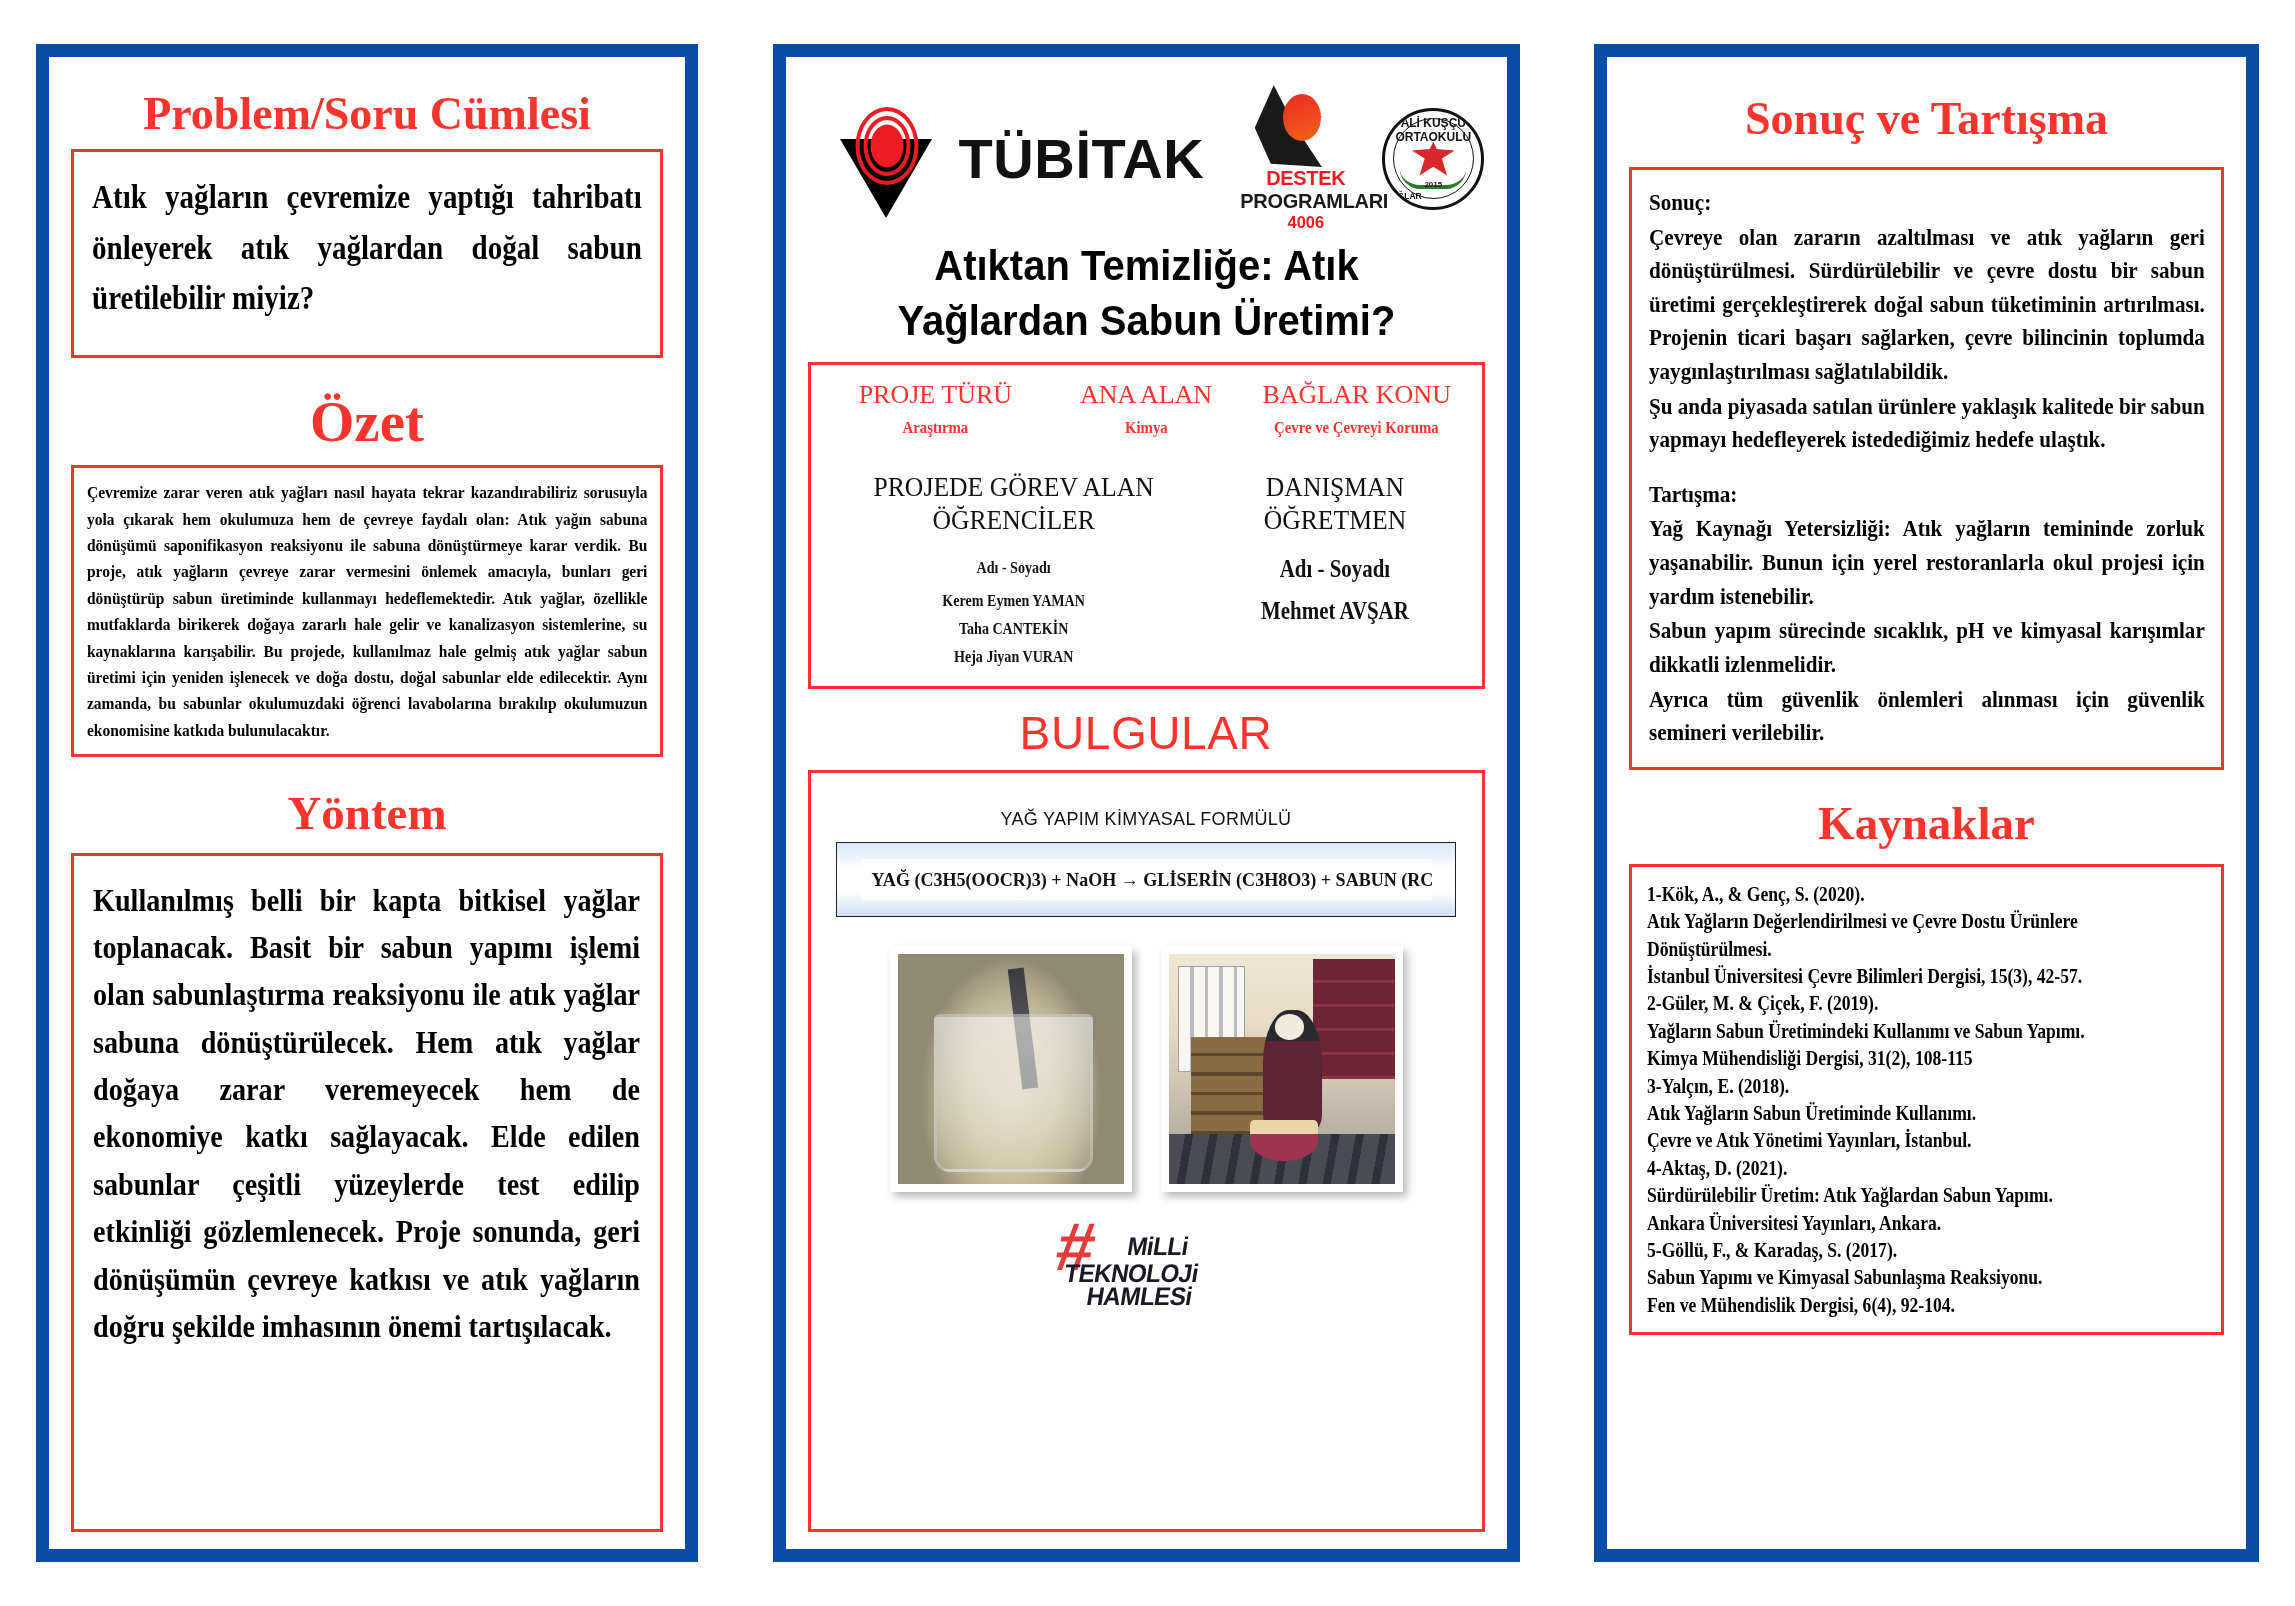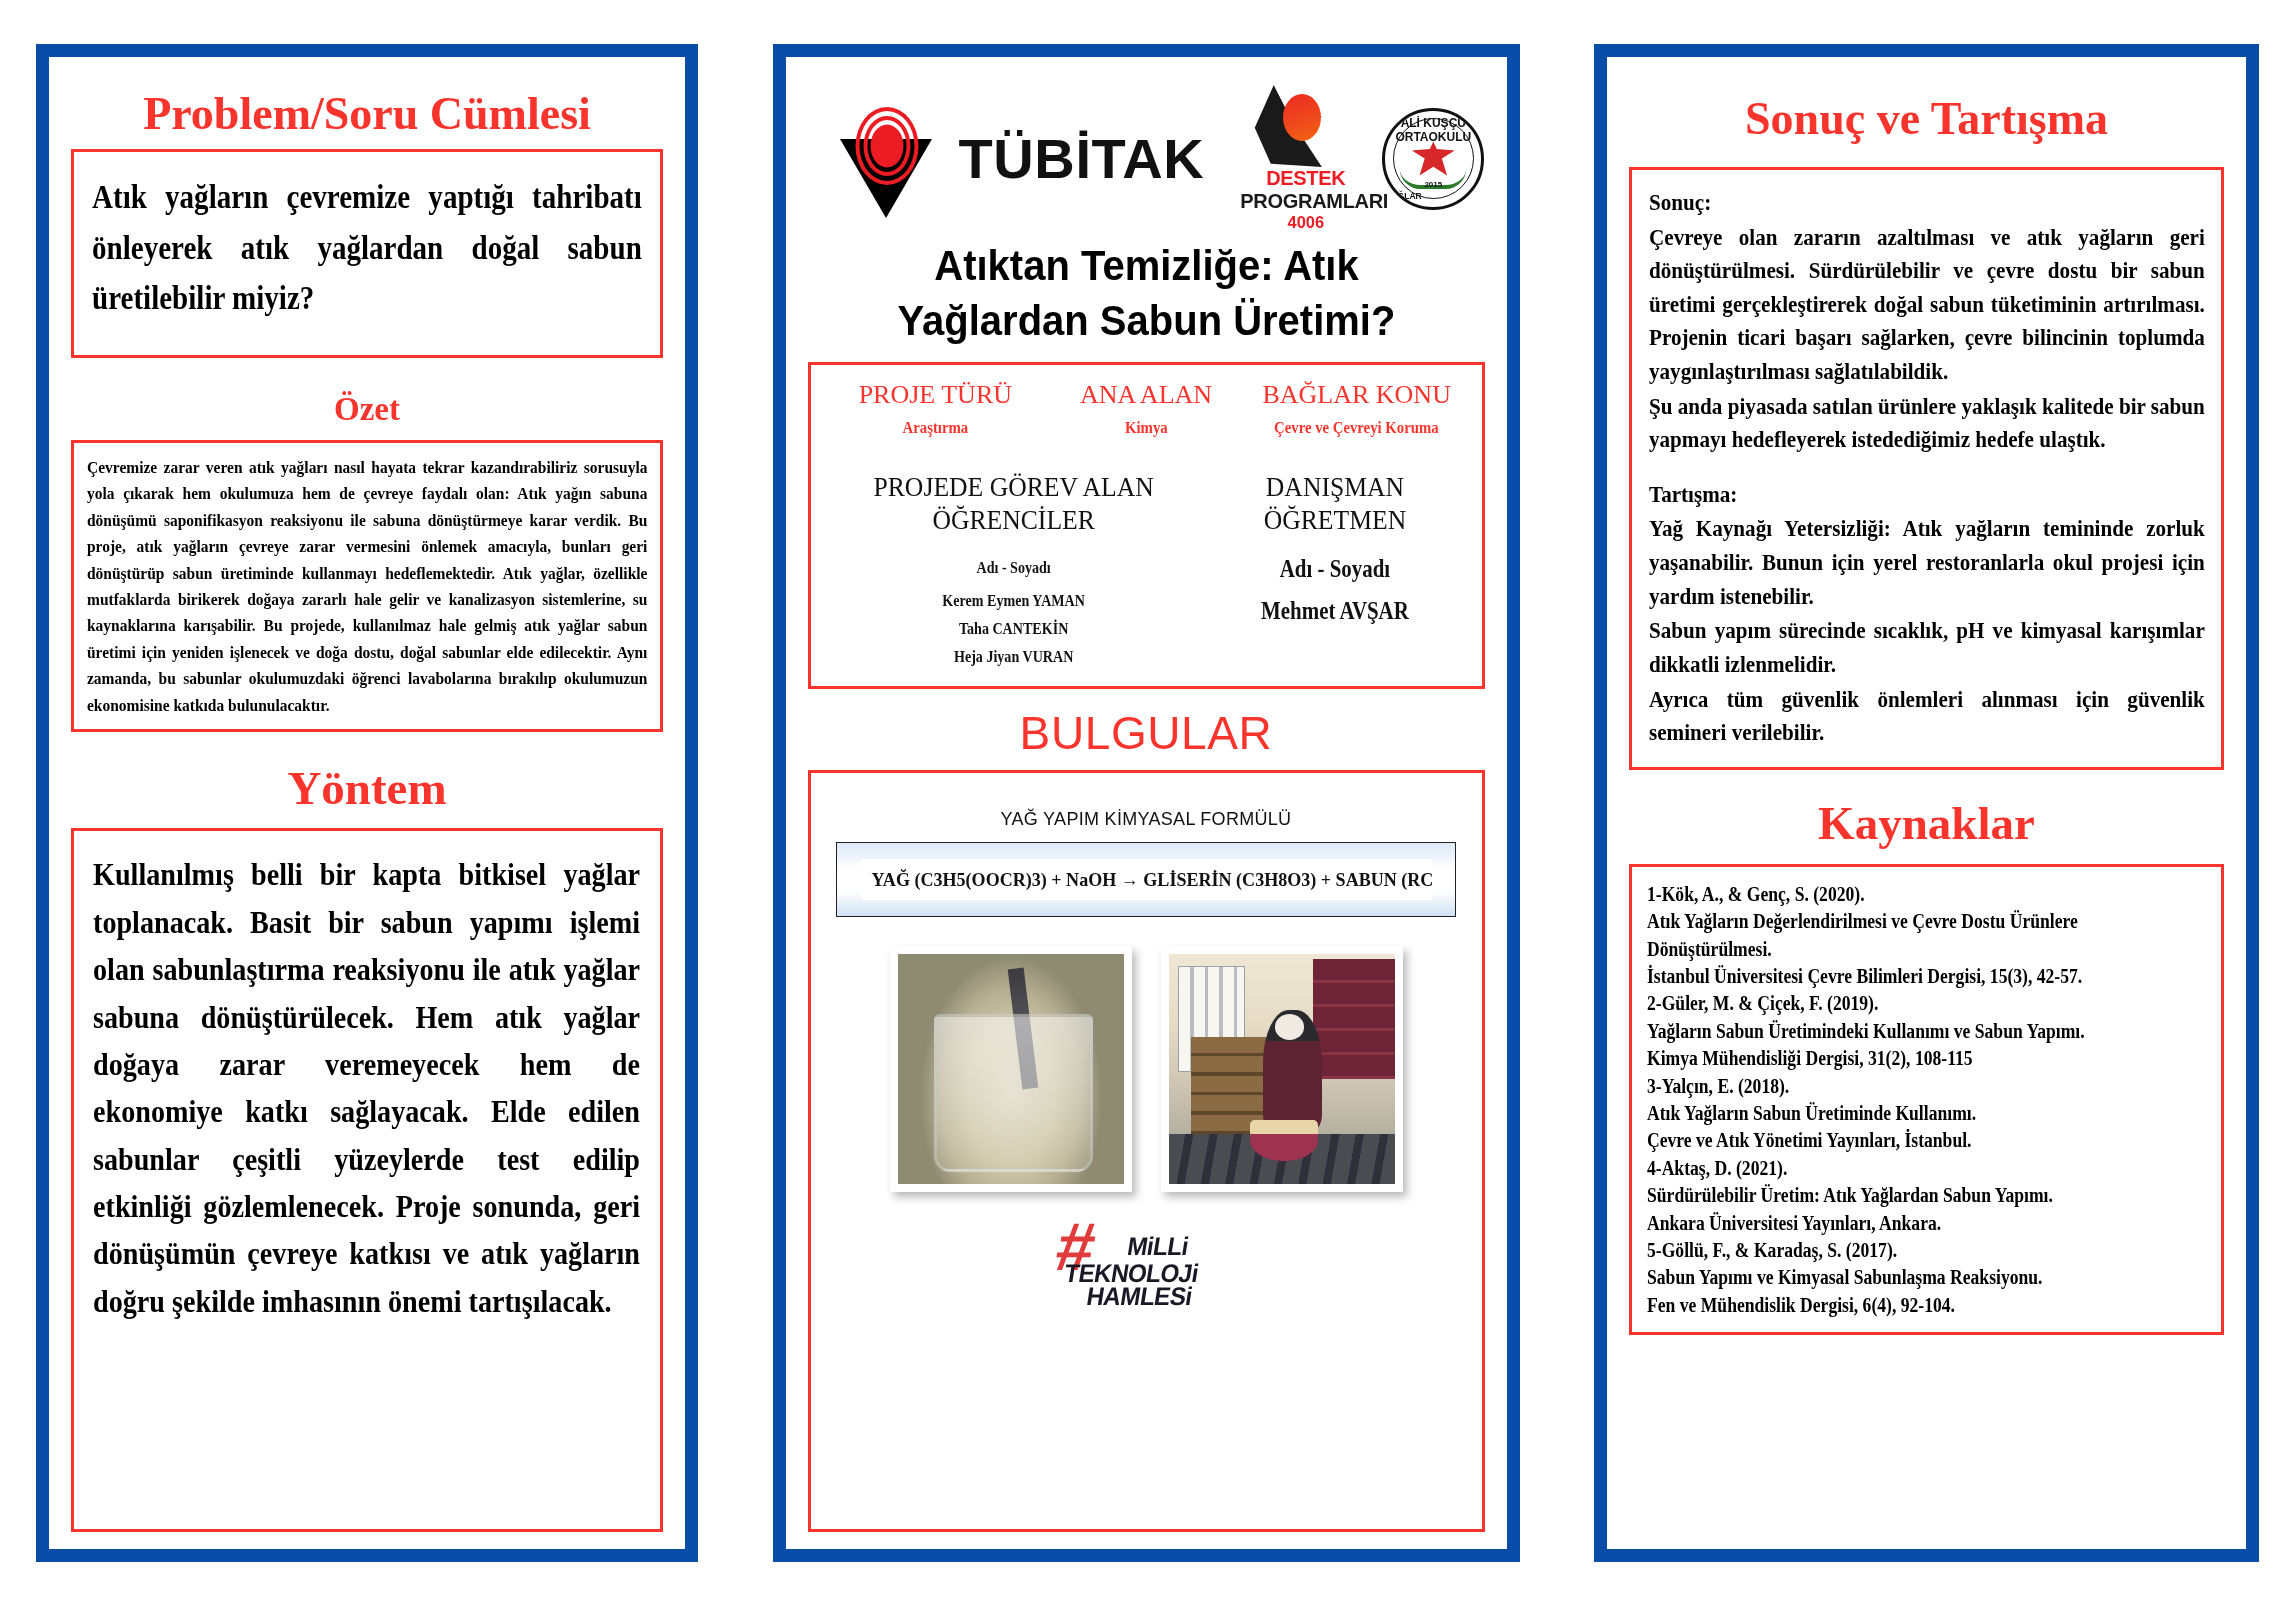--- a/index.html
+++ b/index.html
@@ -40,21 +40,21 @@
 
   
   .sec-head {
     color: #f9342d;
     text-align: center;
     font-weight: bold;
     font-family: "Liberation Serif", serif;
     line-height: 1.05;
   }
   .head-problem  { font-size: 46px; margin: 12px 0 11px 0; }
-  .head-ozet     { font-size: 33px; margin: 34px 0 13.4px 0; text-align: center; }
+  .head-ozet     { font-size: 57px; margin: 34px 0 13.4px 0; text-align: center; }
   .head-yontem   { font-size: 47px; margin: 32px 0 14.6px 0; }
   .head-sonuc    { font-size: 46px; margin: 17px 0 24px 0; }
   .head-kaynak   { font-size: 47px; margin: 29px 0 16px 0; }
   .head-bulgular {
     color: #f9342d; text-align: center; font-size: 46px;
     font-family: Liberation Sans, sans-serif; font-weight: normal;
     margin: 13.4px 0 9.7px 0; letter-spacing: 0.6px;
   }
 
   

